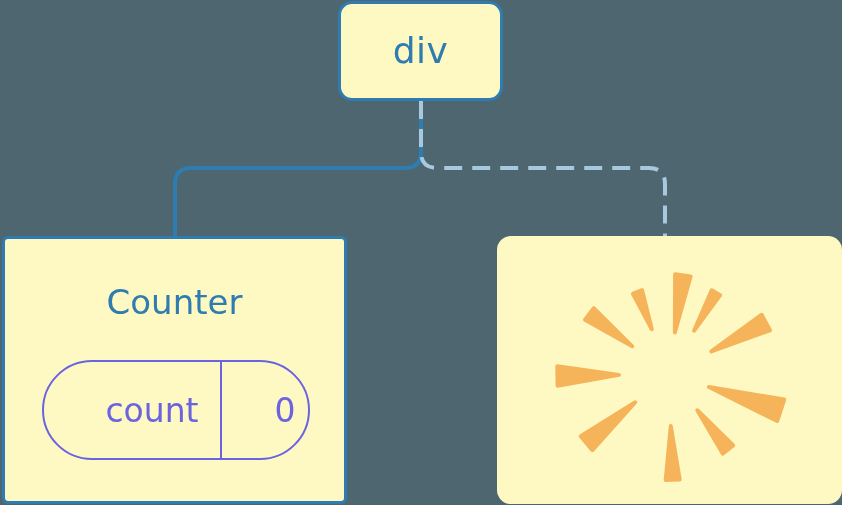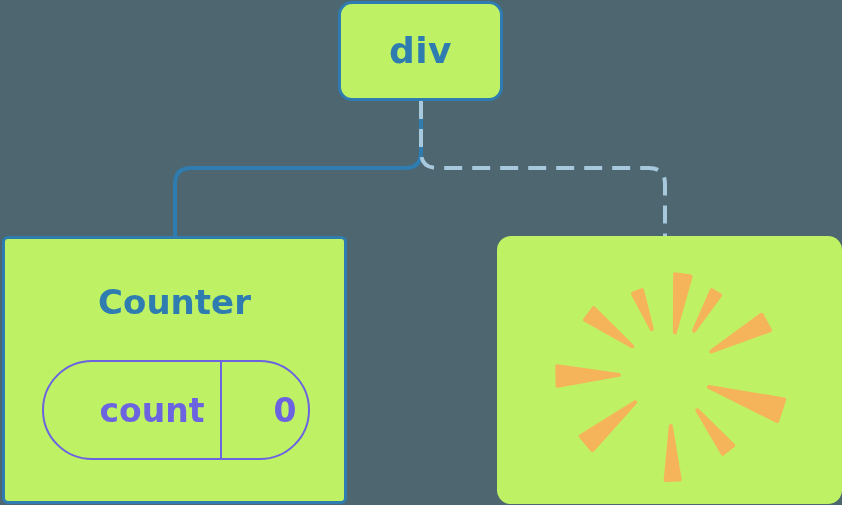--- a/index.html
+++ b/index.html
@@ -21,23 +21,22 @@
   }
   #connector-layer {
     position: absolute;
     left: 0;
     top: 0;
     width: 842px;
     height: 505px;
   }
   .node-box {
     position: absolute;
-    background: #bef264;
+    background: #fef9c3;
     box-sizing: border-box;
-    font-weight: bold;
   }
   #node-div {
     left: 338px;
     top: 1px;
     width: 165px;
     height: 100px;
     border: 3px solid #2e7cb0;
     border-radius: 14px;
     display: flex;
     align-items: center;

